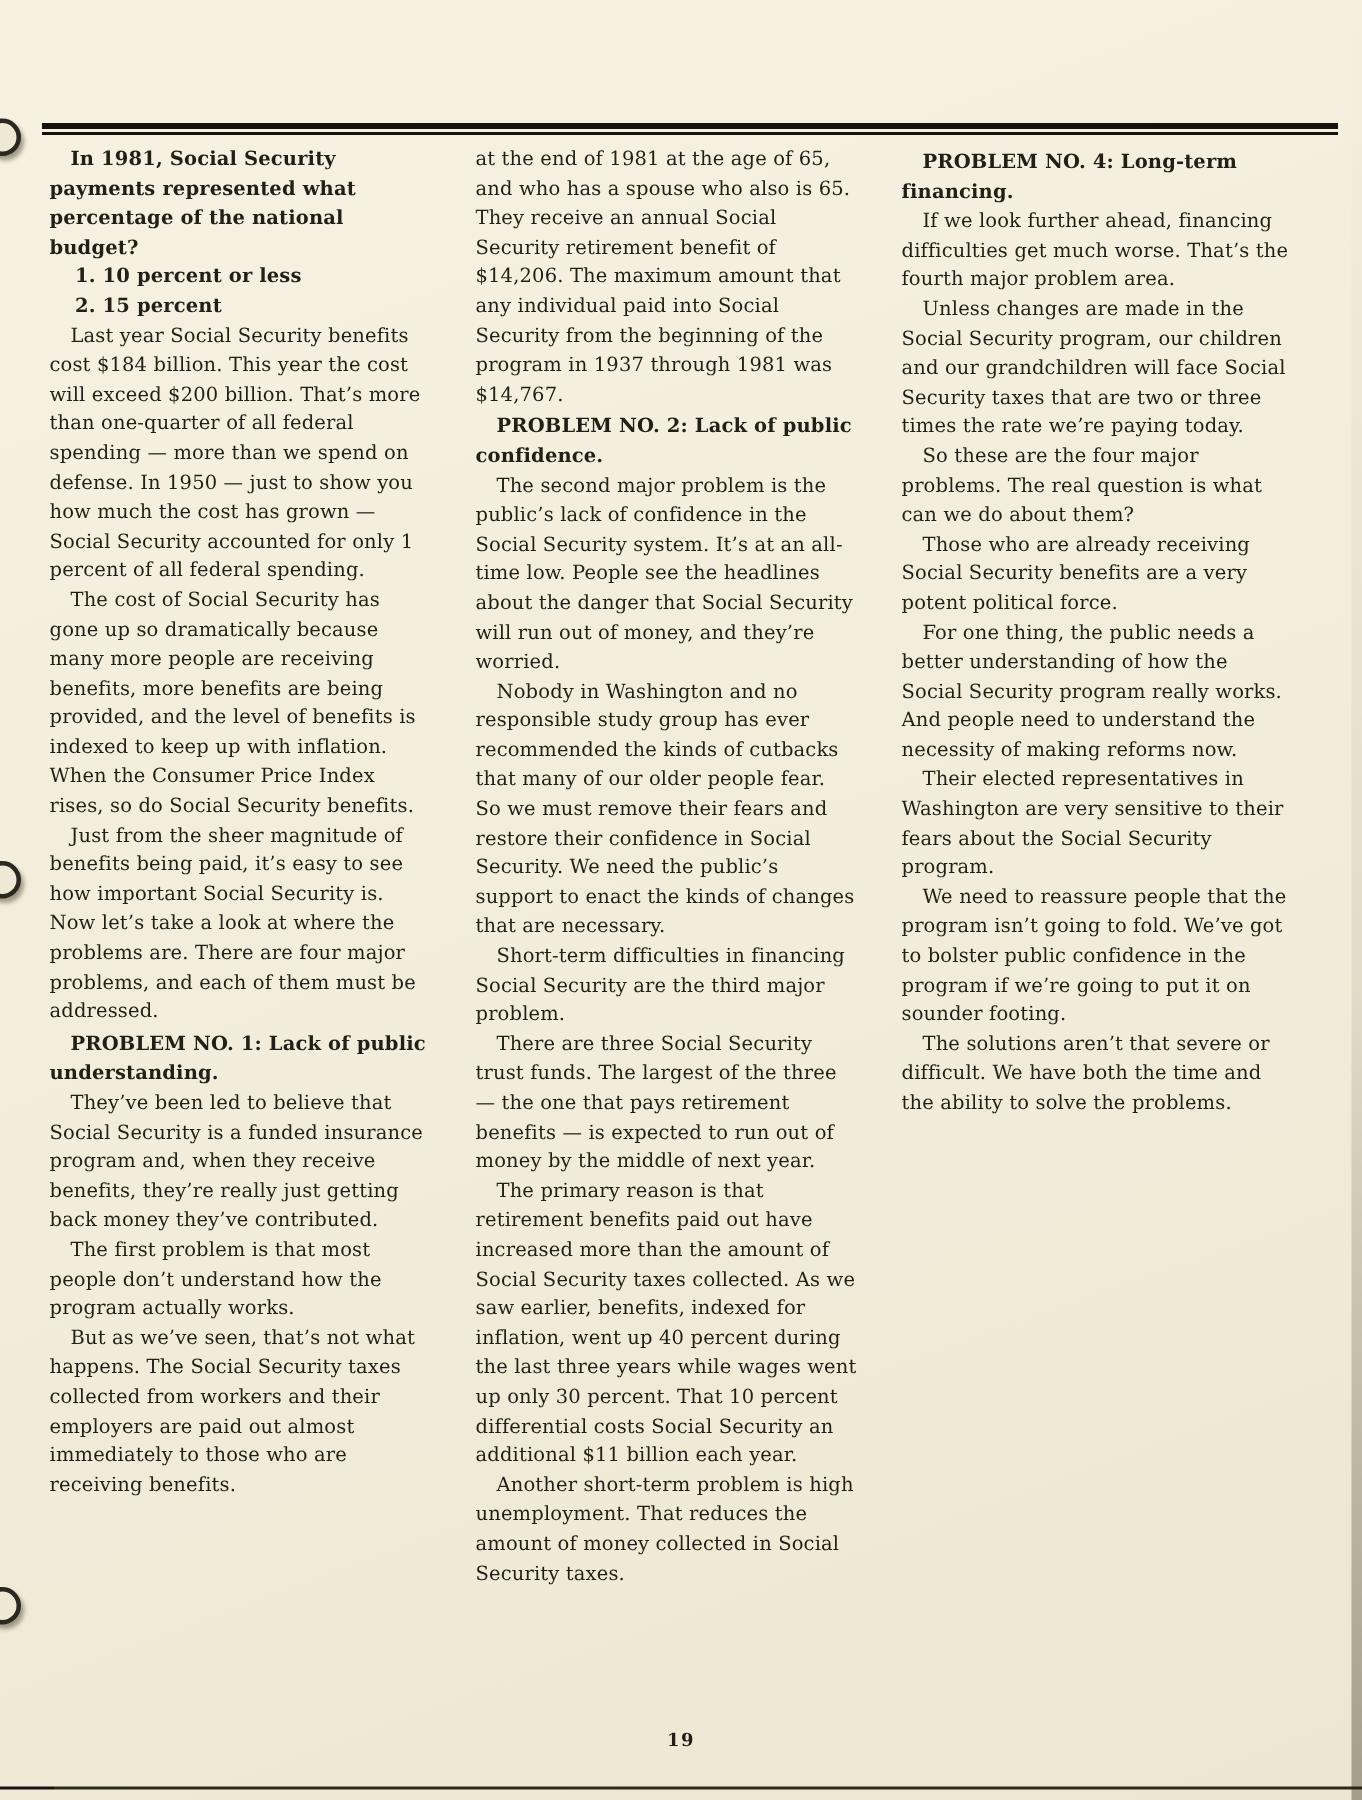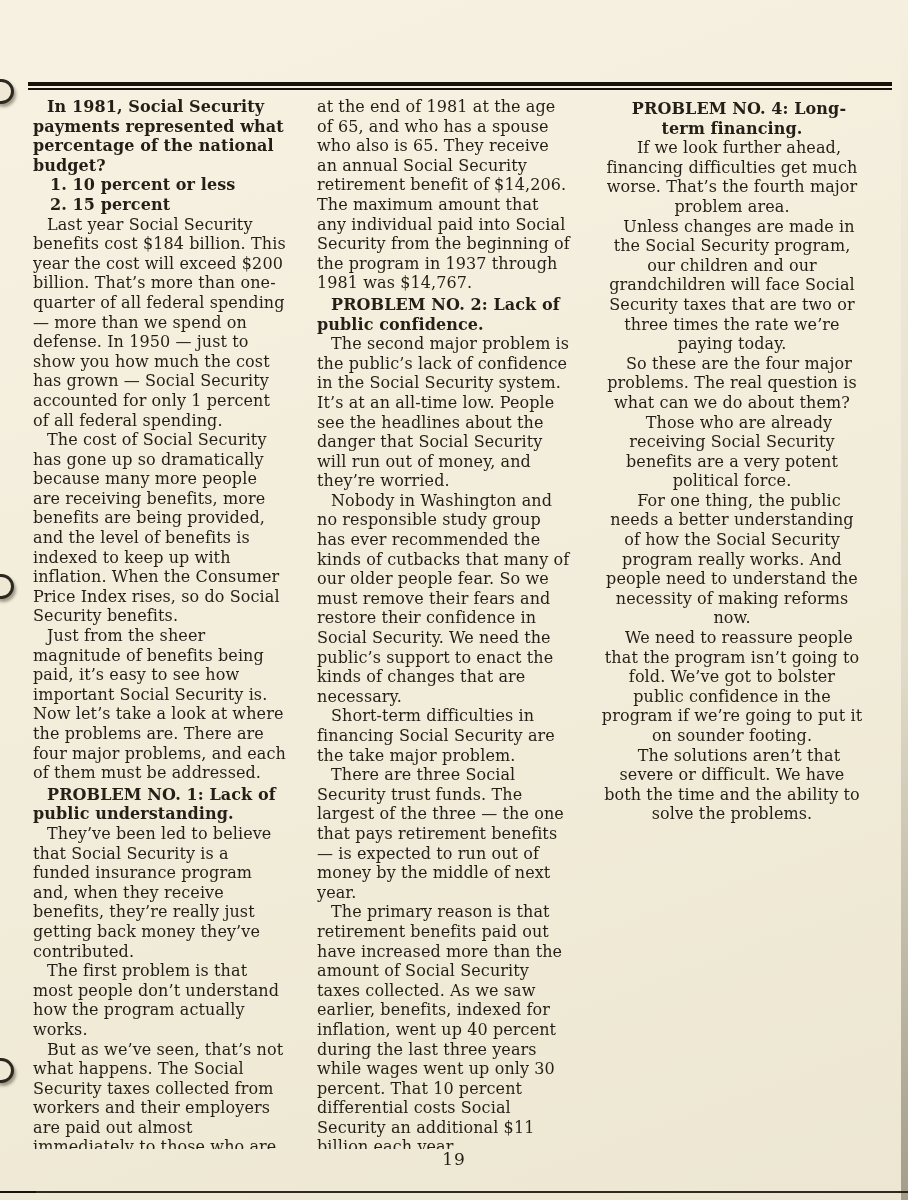--- a/index.html
+++ b/index.html
@@ -23,34 +23,34 @@
   }
   .top-rule::after{
     content:""; display:block; height:2px; background:var(--rule); margin-top:2px;
   }
   .columns{
     position:absolute; top:97px; left:33px;
     display:flex; gap:30px;
   }
   .column{
     width:254px; height:1052px; overflow:hidden;
-    font-size:16px; line-height:19.6px; letter-spacing:0.1px;
+    font-size:13px; line-height:19.6px; letter-spacing:0.1px;
     text-align:left;
   }
-  .col-3{ width:262px;text-align:center; }
+  .col-3{ width:262px; }
   .block{ margin:0; text-indent:14px; }
   .block.question, .block.option, .block.heading{ font-weight:bold; }
   .block.option{ text-indent:17px; }
   .block.continuation{ text-indent:0; }
   .block.heading{ margin-top:2px; }
   .italic{ }
   .footer{
     position:absolute; left:0; right:0; top:1149px; text-align:center;
   }
-  .page-number{ font-weight:normal; font-size:17px; letter-spacing:1px; }
+  .page-number{ font-weight:bold; font-size:12px; letter-spacing:1px; }
   .binder-tab{
     position:absolute; left:-11px; width:25px; height:25px;
     border-radius:50%;
     background:#eee8d5;
     border:3px solid #2c2820;
     box-shadow:2px 3px 3px rgba(60,50,30,0.45);
   }
   .tab-1{ top:79px; }
   .tab-2{ top:574px; }
   .tab-3{ top:1058px; }
@@ -85,32 +85,33 @@
         <p class="block heading">PROBLEM NO. 1: Lack of public understanding.</p>
         <p class="block para">They’ve been led to believe that Social Security is a funded insurance program and, when they receive benefits, they’re really just getting back money they’ve contributed.</p>
         <p class="block para">The first problem is that most people don’t understand how the program actually works.</p>
         <p class="block para">But as we’ve seen, that’s not what happens. The Social Security taxes collected from workers and their employers are paid out almost immediately to those who are receiving benefits.</p>
       </div>
     <div class="column col-2">
         <p class="block continuation"><span>at the end of 1981 at the age of 65, and who has a spouse who also is 65. They receive an annual Social Security retirement benefit of $14,206. The </span><span class="italic">maximum</span><span> amount that any individual paid into Social Security from the beginning of the program in 1937 through 1981 was $14,767.</span></p>
         <p class="block heading">PROBLEM NO. 2: Lack of public confidence.</p>
         <p class="block para">The second major problem is the public’s lack of confidence in the Social Security system. It’s at an all-time low. People see the headlines about the danger that Social Security will run out of money, and they’re worried.</p>
         <p class="block para"><span>Nobody in Washington and no responsible study group has ever recommended the kinds of cutbacks that many of our older people fear. So we must remove their fears and restore their confidence in Social Security. We need the public’s support to enact the kinds of changes that </span><span class="italic">are</span><span> necessary.</span></p>
-        <p class="block para">Short-term difficulties in financing Social Security are the take major problem.</p>
+        <p class="block para">Short-term difficulties in financing Social Security are the third major problem.</p>
         <p class="block para">There are three Social Security trust funds. The largest of the three — the one that pays retirement benefits — is expected to run out of money by the middle of next year.</p>
         <p class="block para">The primary reason is that retirement benefits paid out have increased more than the amount of Social Security taxes collected. As we saw earlier, benefits, indexed for inflation, went up 40 percent during the last three years while wages went up only 30 percent. That 10 percent differential costs Social Security an additional $11 billion each year.</p>
         <p class="block para">Another short-term problem is high unemployment. That reduces the amount of money collected in Social Security taxes.</p>
       </div>
     <div class="column col-3">
         <p class="block heading">PROBLEM NO. 4: Long-term financing.</p>
         <p class="block para">If we look further ahead, financing difficulties get much worse. That’s the fourth major problem area.</p>
         <p class="block para">Unless changes are made in the Social Security program, our children and our grandchildren will face Social Security taxes that are two or three times the rate we’re paying today.</p>
         <p class="block para">So these are the four major problems. The real question is what can we do about them?</p>
         <p class="block para">Those who are already receiving Social Security benefits are a very potent political force.</p>
         <p class="block para">For one thing, the public needs a better understanding of how the Social Security program really works. And people need to understand the necessity of making reforms now.</p>
+        <p class="block para">Their elected representatives in Washington are very sensitive to their fears about the Social Security program.</p>
         <p class="block para">We need to reassure people that the program isn’t going to fold. We’ve got to bolster public confidence in the program if we’re going to put it on sounder footing.</p>
         <p class="block para">The solutions aren’t that severe or difficult. We have both the time and the ability to solve the problems.</p>
       </div>
   </div>
 
   <div class="footer">
     <span class="page-number">19</span>
   </div>
 
   <div class="bottom-line"></div>

